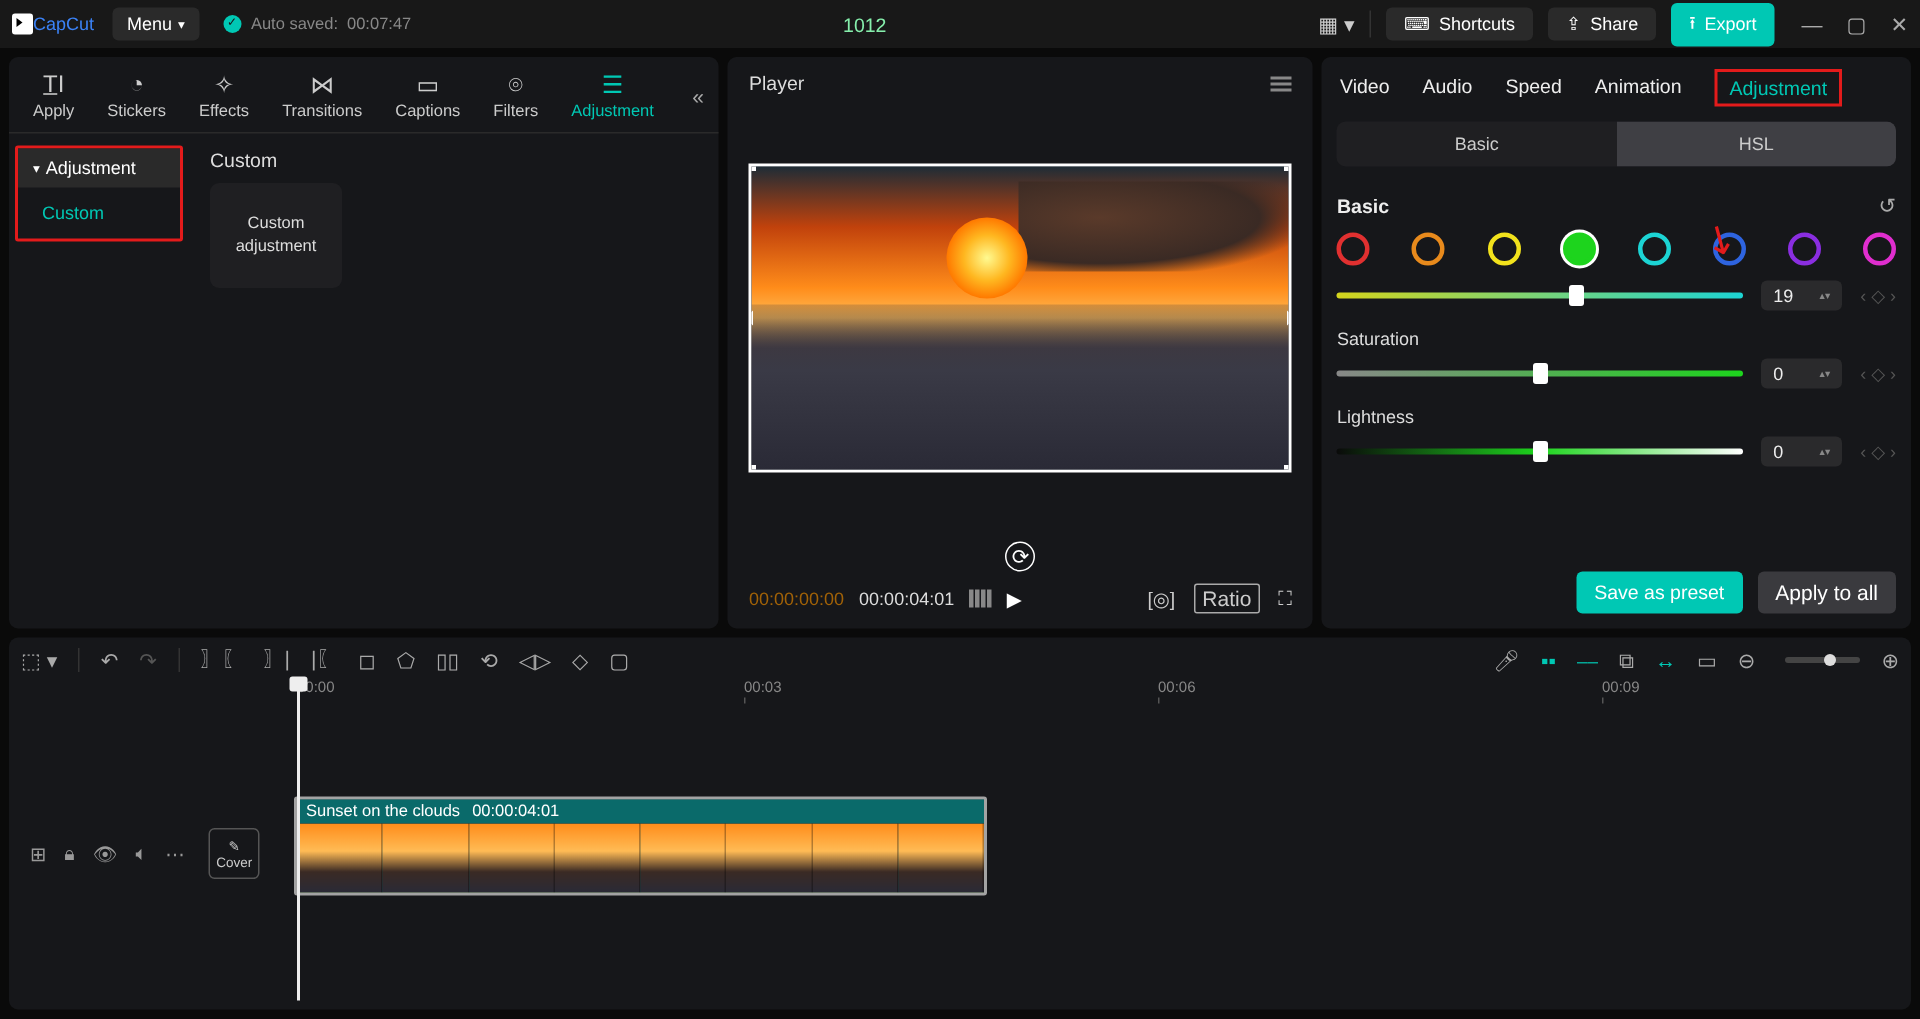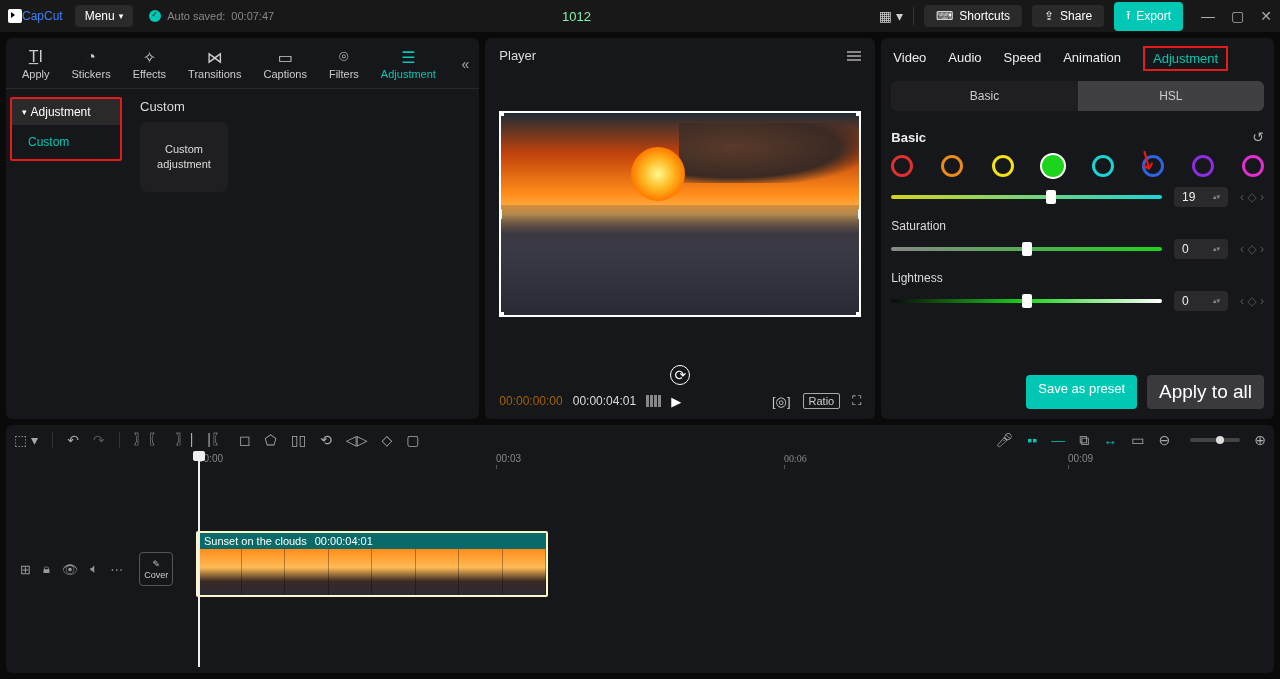--- a/index.html
+++ b/index.html
@@ -59,21 +59,21 @@
 .handle.r{right:-5px;top:50%;transform:translateY(-50%);width:0;height:0;border-left:6px solid #fff;border-top:5px solid transparent;border-bottom:5px solid transparent;background:none;}
 .refresh-badge{margin-top:8px;color:#fff;font-size:14px;border:1.5px solid #fff;border-radius:50%;width:20px;height:20px;display:flex;align-items:center;justify-content:center;align-self:center;cursor:pointer;}
 .player-controls{display:flex;align-items:center;justify-content:space-between;margin-top:auto;padding-top:8px;}
 .pc-left{display:flex;align-items:center;gap:10px;}
 .time-cur{color:#a16207;font-size:12px;}
 .time-dur{color:#ddd;font-size:12px;}
 .bars-icon{display:flex;gap:1px;cursor:pointer;}
 .bars-icon span{width:3px;height:12px;background:#888;}
 .play-btn{color:#fff;font-size:13px;cursor:pointer;}
 .pc-right{display:flex;align-items:center;gap:12px;color:#ccc;font-size:13px;}
-.ratio-btn{border:1px solid #aaa;padding:1px 5px;border-radius:2px;font-size:11px;cursor:pointer;}
+.ratio-btn{border:1px solid #aaa;padding:1px 5px;border-radius:2px;font-size:14px;cursor:pointer;}
 
 
 .right-panel{width:394px;background:#16171a;border-radius:6px;padding:8px 10px 10px;display:flex;flex-direction:column;position:relative;}
 .rp-tabs{display:flex;gap:22px;padding:4px 2px 10px;}
 .rp-tab{color:#eee;font-size:13px;cursor:pointer;font-weight:500;}
 .rp-tab.active{color:#00c8b4;}
 .rp-tab.boxed{border:2px solid #e31b1b;padding:3px 8px;margin-top:-4px;}
 .rp-subtabs{display:flex;background:#1f1f22;border-radius:6px;overflow:hidden;margin-bottom:4px;}
 .rp-subtab{flex:1;text-align:center;padding:8px 0;color:#ccc;font-size:12px;cursor:pointer;}
 .rp-subtab.active{background:#3f3f44;}
@@ -98,42 +98,42 @@
 .track{flex:1;height:4px;border-radius:2px;position:relative;cursor:pointer;}
 .track.tint{background:linear-gradient(to right,#d4d41c 0%,#1cd4d4 100%);}
 .track.sat{background:linear-gradient(to right,#888 0%,#1dd41d 100%);}
 .track.light{background:linear-gradient(to right,#0a0a0a 0%,#1dd41d 50%,#fff 100%);}
 .thumb{position:absolute;top:50%;transform:translate(-50%,-50%);width:10px;height:14px;background:#fff;border-radius:2px;}
 .num-box{background:#2a2a2c;border-radius:4px;padding:3px 8px;width:54px;text-align:center;color:#eee;font-size:12px;display:flex;align-items:center;justify-content:space-between;}
 .stepper{display:flex;flex-direction:column;font-size:7px;color:#888;gap:1px;}
 .chev-nav{color:#555;font-size:12px;display:flex;gap:4px;}
 .rp-actions{margin-top:auto;display:flex;justify-content:flex-end;gap:10px;padding-top:16px;}
 .btn-preset{background:#00c8b4;color:#fff;padding:6px 12px;border-radius:4px;font-size:13px;font-weight:500;cursor:pointer;}
-.btn-apply{background:#3a3a3e;color:#fff;padding:6px 12px;border-radius:4px;font-size:19px;font-weight:500;cursor:pointer;}
+.btn-apply{background:#3a3a3e;color:#fff;padding:6px 12px;border-radius:4px;font-size:14px;font-weight:500;cursor:pointer;}
 
 
 .timeline{flex:1;background:#16171a;margin:0 6px 6px;border-radius:6px;display:flex;flex-direction:column;padding:6px 8px;}
 .tl-toolbar{display:flex;align-items:center;gap:16px;padding-bottom:4px;}
 .tl-toolbar .group{display:flex;gap:14px;align-items:center;color:#aaa;}
 .tl-toolbar .ico{cursor:pointer;font-size:14px;color:#aaa;}
 .tl-toolbar .ico.cyan{color:#00c8b4;}
 .tl-right{margin-left:auto;display:flex;gap:14px;align-items:center;}
 .zoom-track{width:50px;height:4px;background:#444;border-radius:2px;position:relative;margin-left:6px;}
 .zoom-thumb{position:absolute;left:60%;top:50%;transform:translate(-50%,-50%);width:8px;height:8px;background:#ddd;border-radius:50%;}
 .tl-ruler{position:relative;height:18px;margin-left:170px;color:#888;font-size:10px;}
 .tl-ruler .tick{position:absolute;top:0;}
 .tl-ruler .tick::before{content:"";position:absolute;left:0;top:12px;width:1px;height:4px;background:#555;}
 .tl-body{flex:1;display:flex;position:relative;}
 .tl-left{width:170px;display:flex;align-items:center;gap:12px;color:#999;font-size:13px;padding-left:6px;}
 .tl-left .ico{cursor:pointer;}
 .cover-box{width:34px;height:34px;border:1px solid #555;border-radius:4px;display:flex;flex-direction:column;align-items:center;justify-content:center;font-size:9px;color:#ccc;gap:1px;cursor:pointer;margin-left:4px;}
 .tl-tracks{flex:1;position:relative;}
 .playhead{position:absolute;left:14px;top:-18px;bottom:0;width:2px;background:#eee;z-index:5;pointer-events:none;}
 .playhead::before{content:"";position:absolute;left:-5px;top:-2px;width:12px;height:10px;background:#eee;border-radius:2px;}
-.clip{position:absolute;left:12px;top:60px;width:352px;height:66px;background:#084c4c;border:2px solid #fef9c3;border-radius:2px;overflow:hidden;}
+.clip{position:absolute;left:12px;top:60px;width:462px;height:66px;background:#084c4c;border:2px solid #a3a3a3;border-radius:2px;overflow:hidden;}
 .clip-label{background:#0a6a6a;color:#fff;font-size:11px;padding:2px 6px;display:flex;gap:8px;}
 .clip-thumbs{display:flex;height:46px;}
 .clip-thumbs .th{flex:1;background:linear-gradient(to bottom,#ff8c1a 0%,#ffbb55 40%,#3a2a24 70%,#2a2a36 100%);border-right:1px solid rgba(0,0,0,.3);}
 </style>
 </head>
 <body>
 
 <div class="topbar">
   <div class="logo">
     <span class="logo-icon"></span>
@@ -373,21 +373,21 @@
       <span class="ico">⊖</span>
       <span class="zoom-track">
           <span class="zoom-thumb"></span>
         </span>
       <span class="ico">⊕</span>
     </div>
   </div>
   <div class="tl-ruler">
     <span class="tick" style="left:14px;">00:00</span>
     <span class="tick" style="left:312px;">00:03</span>
-    <span class="tick" style="left:600px;font-family:Liberation Serif, serif;">00:06</span>
+    <span class="tick" style="left:588px;">00:06</span>
     <span class="tick" style="left:884px;">00:09</span>
   </div>
   <div class="tl-body">
     <div class="tl-left">
       <span class="ico">⊞</span>
       <span class="ico">🔒︎</span>
       <span class="ico">👁︎</span>
       <span class="ico">🔈︎</span>
       <span class="ico">⋯</span>
       <div class="cover-box">

